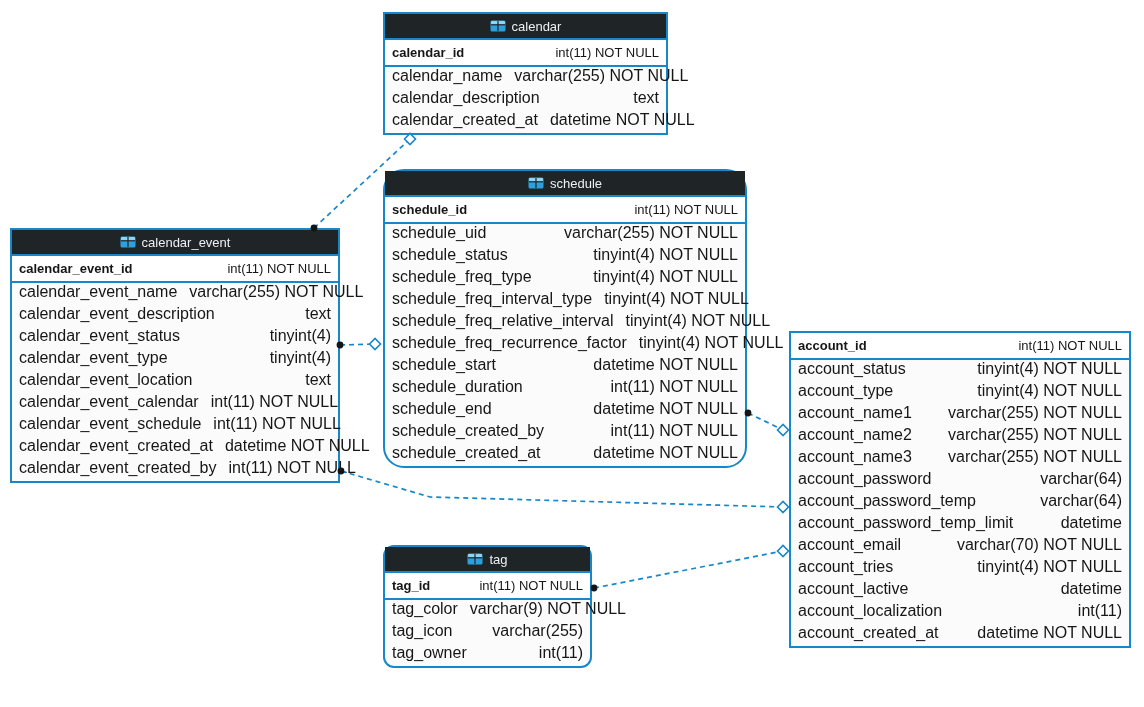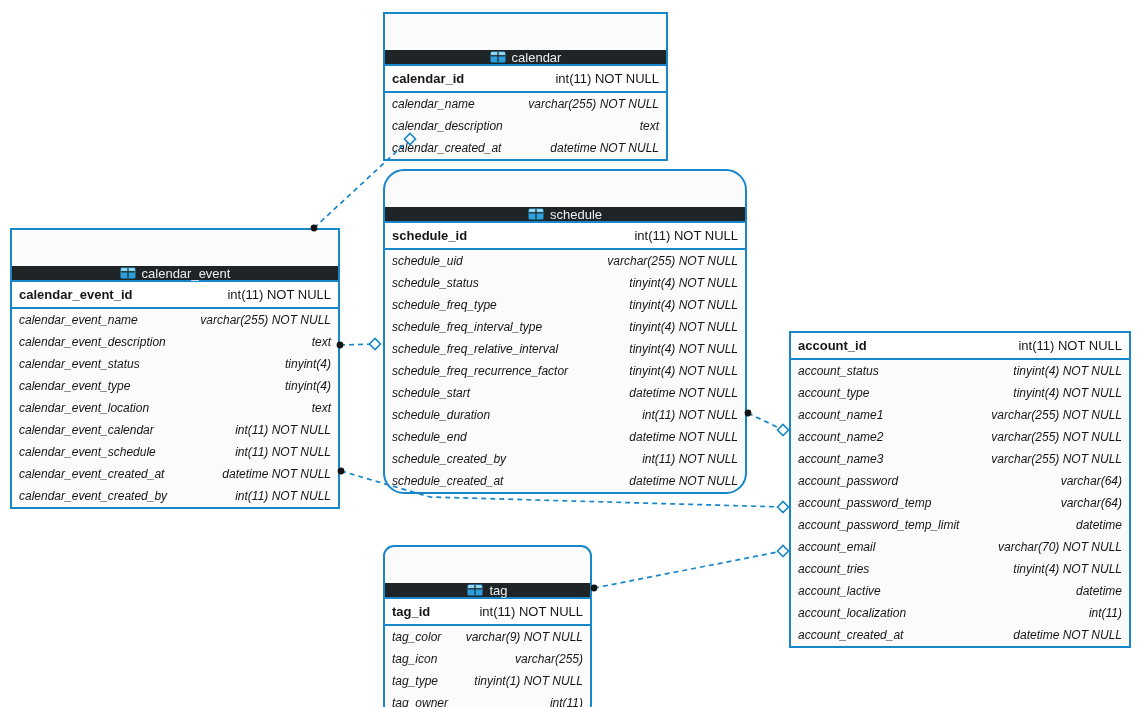--- a/index.html
+++ b/index.html
@@ -18,39 +18,39 @@
     font-family:"Liberation Sans","DejaVu Sans",sans-serif;
     color:var(--text);
   }
   #relations{position:absolute;left:0;top:0;z-index:3;pointer-events:none;}
   .er-table{
     position:absolute;z-index:2;box-sizing:border-box;
     background:var(--row-bg);
     border:2px solid var(--blue);
   }
   .er-head{
-    height:16px;box-sizing:border-box;
+    height:26px;box-sizing:border-box;
     background:var(--header-bg);color:var(--header-fg);
     border-bottom:2px solid var(--blue);
     display:flex;align-items:center;justify-content:center;gap:6px;
-    font-size:13px;white-space:nowrap;margin-top:36px;
+    font-size:13px;white-space:nowrap;
   }
   .er-head .ticon{display:flex;align-items:center;}
   .er-pkrow{
     height:27px;box-sizing:border-box;
     background:var(--pk-bg);
     border-bottom:2px solid var(--blue);
     display:flex;align-items:center;justify-content:space-between;gap:12px;
     padding:12px 7px;font-size:13px;white-space:nowrap;
   }
   .er-pkrow .cname{font-weight:bold;}
   .er-row{
     height:22px;box-sizing:border-box;
-    display:flex;align-items:center;justify-content:space-between;gap:12px;
-    padding:0 7px;font-size:12px;white-space:nowrap;font-style:italic;
+    display:flex;align-items:flex-start;justify-content:space-between;gap:12px;
+    padding:0 7px;font-size:16px;white-space:nowrap;
   }
   .rel-line{fill:none;stroke:var(--blue);stroke-width:1.7;stroke-dasharray:5 4;}
   .rel-dot{fill:#141414;stroke:none;}
   .rel-diamond{fill:#ffffff;stroke:var(--blue);stroke-width:1.6;}
 </style>
 </head>
 <body>
 
 <div id="canvas">
   <svg id="relations" width="1144" height="707">
@@ -289,21 +289,17 @@
       </div>
       <div class="er-row">
         <span class="cname">tag_color</span>
         <span class="ctype">varchar(9) NOT NULL</span>
       </div>
       <div class="er-row">
         <span class="cname">tag_icon</span>
         <span class="ctype">varchar(255)</span>
       </div>
       <div class="er-row">
-        <span class="cname">tag_type</span>
-        <span class="ctype">tinyint(1) NOT NULL</span>
-      </div>
-      <div class="er-row">
         <span class="cname">tag_owner</span>
         <span class="ctype">int(11)</span>
       </div>
     </div>
   </div>
 
 </body></html>

